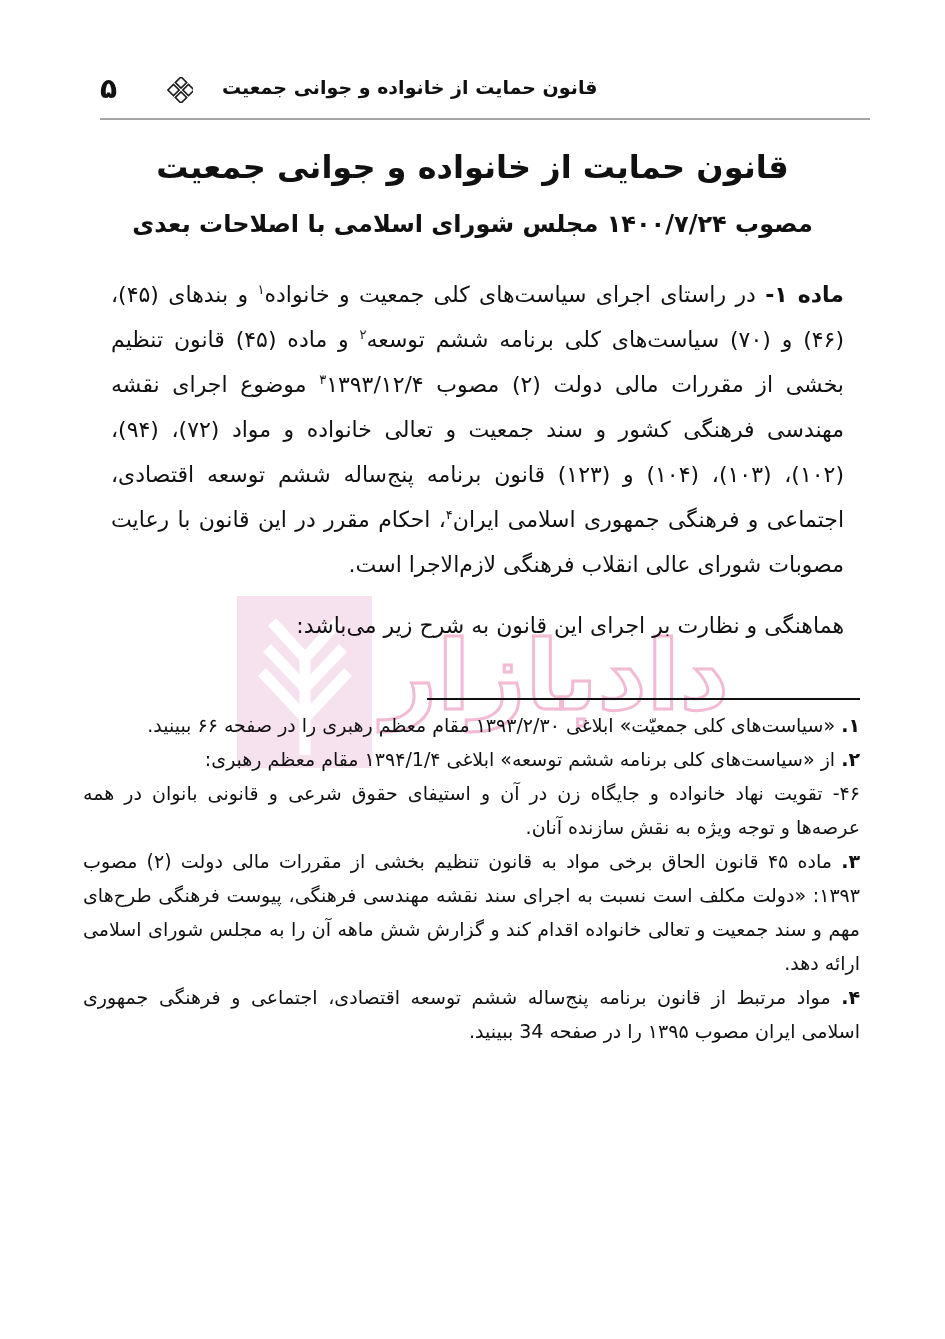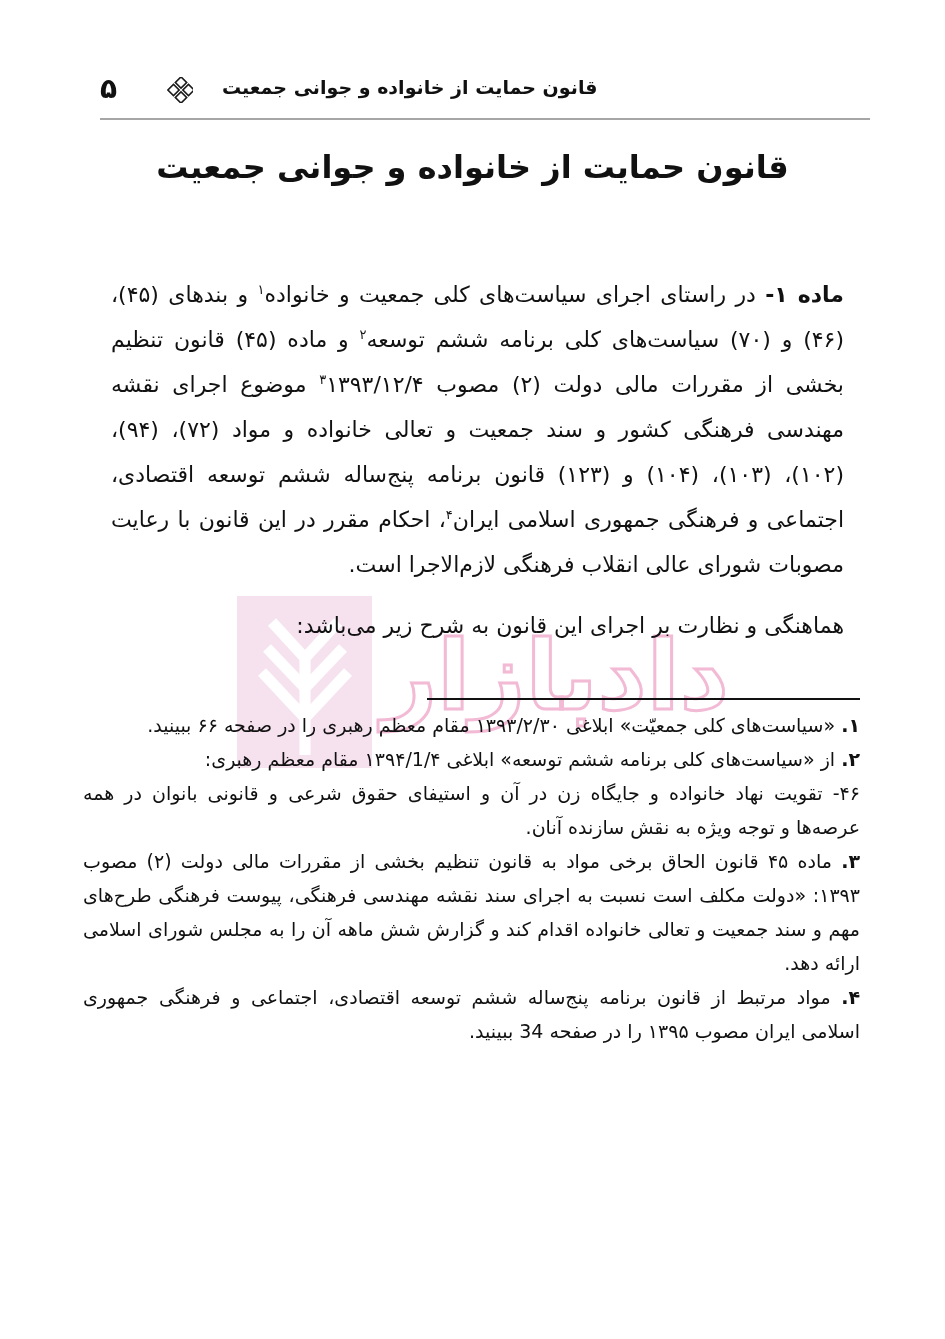--- a/index.html
+++ b/index.html
@@ -101,20 +101,21 @@
         <rect x="10" y="16.5" width="8" height="8" transform="rotate(45 14 20.5)"></rect>
       </g>
     </svg>
   </span>
 
   <span class="running-title">قانون حمایت از خانواده و جوانی جمعیت</span>
 
   <div class="header-rule"></div>
 
   <h1 class="law-title">قانون حمایت از خانواده و جوانی جمعیت</h1>
+  <h2 class="law-subtitle">مصوب ۱۴۰۰/۷/۲۴ مجلس شورای اسلامی با اصلاحات بعدی</h2>
 
   <div class="body-text">
     <p><span class="b">ماده ۱-</span><span> در راستای اجرای سیاست‌های کلی جمعیت و خانواده</span><span class="sup">۱</span><span> و بندهای (۴۵)، (۴۶) و (۷۰) سیاست‌های کلی برنامه ششم توسعه</span><span class="sup">۲</span><span> و ماده (۴۵) قانون تنظیم بخشی از مقررات مالی دولت (۲) مصوب ۱۳۹۳/۱۲/۴‏</span><span class="sup">۳</span><span> موضوع اجرای نقشه مهندسی فرهنگی کشور و سند جمعیت و تعالی خانواده و مواد (۷۲)، (۹۴)، (۱۰۲)، (۱۰۳)، (۱۰۴) و (۱۲۳) قانون برنامه پنج‌ساله ششم توسعه اقتصادی، اجتماعی و فرهنگی جمهوری اسلامی ایران</span><span class="sup">۴</span><span>، احکام مقرر در این قانون با رعایت مصوبات شورای عالی انقلاب فرهنگی لازم‌الاجرا است.</span></p>
     <p class="para2">هماهنگی و نظارت بر اجرای این قانون به شرح زیر می‌باشد:</p>
   </div>
 
   <div class="watermark">
     <div class="wm-square">
       <svg width="110" height="145" viewBox="0 0 110 145">
         <g stroke="#ffffff" stroke-width="11" fill="none" stroke-linecap="butt">

